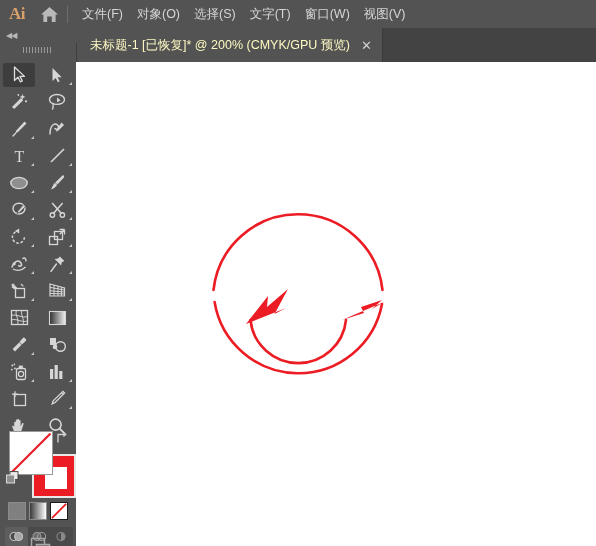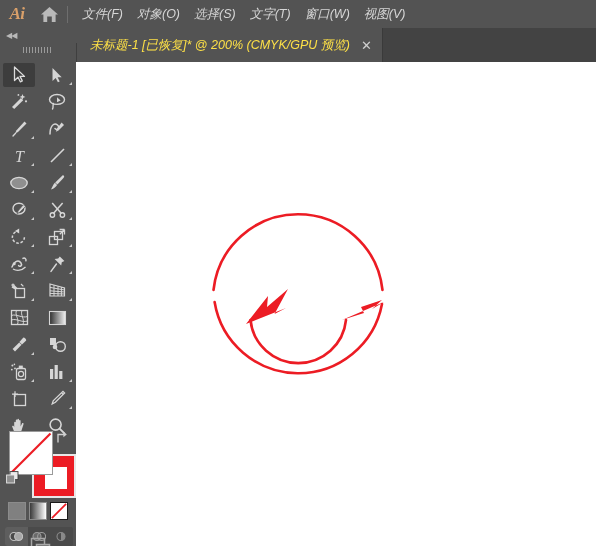--- a/index.html
+++ b/index.html
@@ -3,21 +3,21 @@
 <meta charset="utf-8">
 <style>
   html,body{margin:0;padding:0;}
   body{
     width:596px;height:546px;
     background:#535353;
     font-family:"Liberation Sans","DejaVu Sans",sans-serif;
     overflow:hidden;
     -webkit-font-smoothing:antialiased;
   }
-  #app{position:relative;width:596px;height:546px;overflow:hidden;background:#535353;font-style:italic;}
+  #app{position:relative;width:596px;height:546px;overflow:hidden;background:#535353;}
 
   
   .menubar{
     position:absolute;left:0;top:0;width:596px;height:28px;
     background:#535353;display:flex;align-items:center;
     border-bottom:1px solid #4a4a4a;
   }
   .ai-logo{
     width:34px;height:28px;display:flex;align-items:center;justify-content:center;
     color:#D9A06A;font-size:17px;font-weight:bold;letter-spacing:-0.5px;
@@ -36,21 +36,21 @@
   .tabbar{
     position:absolute;left:76px;top:28px;width:520px;height:34px;
     background:#434343;
   }
   .tab{
     position:absolute;left:0;top:0;height:34px;
     background:#535353;
     display:flex;align-items:center;padding:0 10px 0 14px;
     border-right:1px solid #3a3a3a;
   }
-  .tab-title{color:#fde047;font-size:12.5px;white-space:nowrap;}
+  .tab-title{color:#fef9c3;font-size:12.5px;white-space:nowrap;}
   .tab-close{
     color:#cfcfcf;font-size:13px;margin-left:11px;line-height:1;font-weight:bold;
   }
 
   
   .toolpanel{
     position:absolute;left:0;top:28px;width:76px;height:518px;
     background:#535353;border-right:1px solid #3f3f3f;
   }
   .panel-header{

